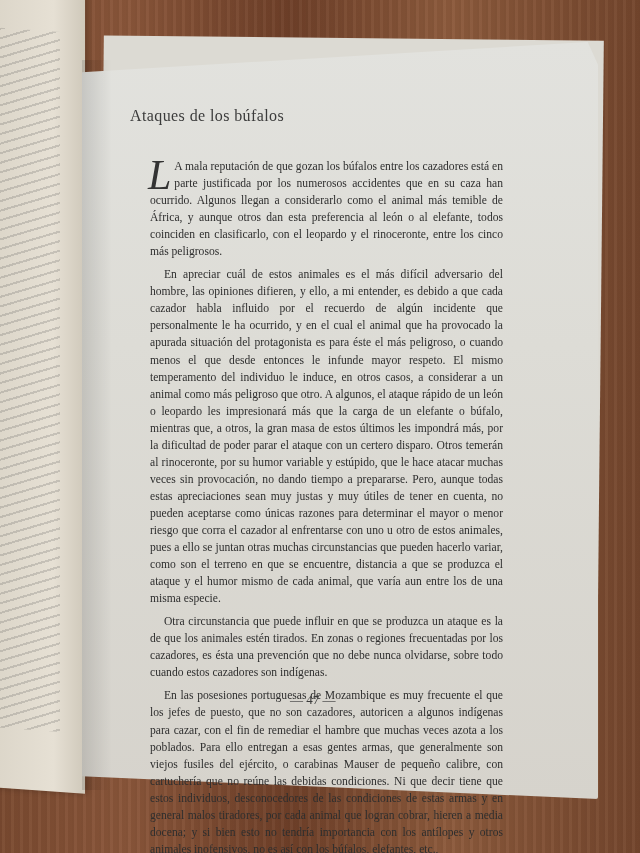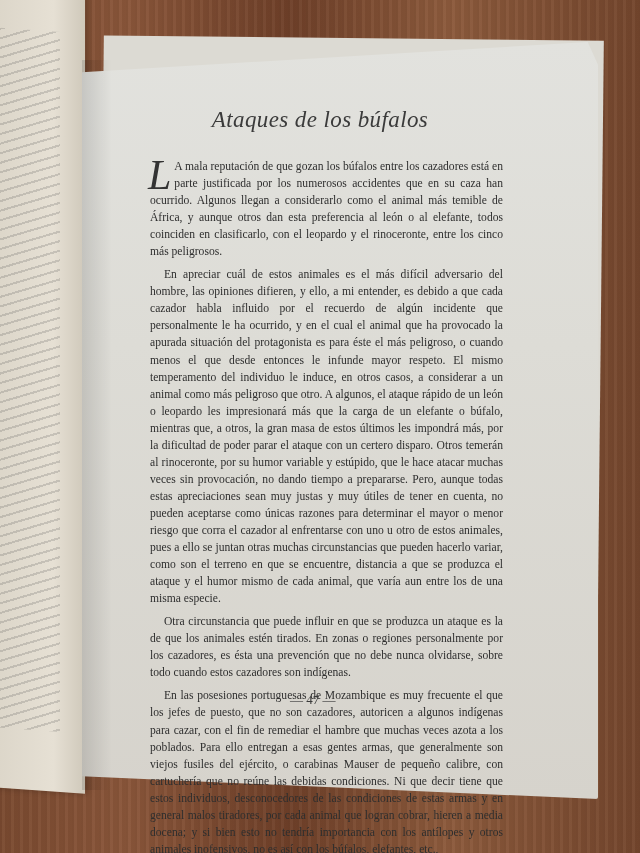--- a/index.html
+++ b/index.html
@@ -14,22 +14,22 @@
   .left-lines{position:absolute;left:20px;top:40px;width:60px;height:700px;
     background:repeating-linear-gradient(160deg,rgba(80,80,80,0.35) 0 2px,transparent 2px 9px);
     opacity:.6;}
   .back-page{position:absolute;left:100px;top:38px;width:500px;height:735px;background:#dcdad3;transform:rotate(0.6deg);}
   .page{position:absolute;left:82px;top:42px;width:516px;height:757px;
     background:linear-gradient(180deg,#e2e2de 0%,#dddcd6 40%,#d6d3cc 100%);
     border-radius:2px;box-shadow:-4px 0 8px rgba(0,0,0,0.15),0 4px 10px rgba(0,0,0,0.25);
     clip-path:polygon(0 4%,98% 0,100% 3%,100% 100%,0 97%);}
   .gutter{position:absolute;left:82px;top:60px;width:30px;height:730px;
     background:linear-gradient(90deg,rgba(0,0,0,0.12),rgba(0,0,0,0));}
-  .title{position:absolute;left:130px;top:107px;width:380px;text-align:center;
-    font-style:italic;font-size:23px;color:#3b3b3b;letter-spacing:.4px;}
+  .title{position:absolute;left:130px;top:107px;width:380px;
+    font-size:16px;color:#3b3b3b;letter-spacing:.4px;}
   .body{position:absolute;left:150px;top:158px;width:353px;color:#2e2e2e;
     font-size:11.6px;line-height:17.05px;text-align:justify;}
   .body p{margin:0 0 6px 0;text-indent:14px;}
   .body p.first{text-indent:0;}
   .dropcap{float:left;font-size:42px;line-height:34px;font-style:italic;margin:0 3px 0 -2px;color:#333;}
   .page-number{position:absolute;left:290px;top:692px;width:80px;text-align:left;font-size:13px;color:#3a3a3a;}
 </style>
 </head>
 <body>
 
@@ -39,17 +39,17 @@
 </div>
 <div class="back-page"></div>
 <div class="page"></div>
 <div class="gutter"></div>
 
 <div class="title">Ataques de los búfalos</div>
 
 <div class="body">
   <p class="first"><span class="dropcap">L</span><span>A mala reputación de que gozan los búfalos entre los cazadores está en parte justificada por los numerosos accidentes que en su caza han ocurrido. Algunos llegan a considerarlo como el animal más temible de África, y aunque otros dan esta preferencia al león o al elefante, todos coinciden en clasificarlo, con el leopardo y el rinoceronte, entre los cinco más peligrosos.</span></p>
   <p>En apreciar cuál de estos animales es el más difícil adversario del hombre, las opiniones difieren, y ello, a mi entender, es debido a que cada cazador habla influido por el recuerdo de algún incidente que personalmente le ha ocurrido, y en el cual el animal que ha provocado la apurada situación del protagonista es para éste el más peligroso, o cuando menos el que desde entonces le infunde mayor respeto. El mismo temperamento del individuo le induce, en otros casos, a considerar a un animal como más peligroso que otro. A algunos, el ataque rápido de un león o leopardo les impresionará más que la carga de un elefante o búfalo, mientras que, a otros, la gran masa de estos últimos les impondrá más, por la dificultad de poder parar el ataque con un certero disparo. Otros temerán al rinoceronte, por su humor variable y estúpido, que le hace atacar muchas veces sin provocación, no dando tiempo a prepararse. Pero, aunque todas estas apreciaciones sean muy justas y muy útiles de tener en cuenta, no pueden aceptarse como únicas razones para determinar el mayor o menor riesgo que corra el cazador al enfrentarse con uno u otro de estos animales, pues a ello se juntan otras muchas circunstancias que pueden hacerlo variar, como son el terreno en que se encuentre, distancia a que se produzca el ataque y el humor mismo de cada animal, que varía aun entre los de una misma especie.</p>
-  <p>Otra circunstancia que puede influir en que se produzca un ataque es la de que los animales estén tirados. En zonas o regiones personalmente por los cazadores, es ésta una prevención que no debe nunca olvidarse, sobre todo cuando estos cazadores son indígenas.</p>
+  <p>Otra circunstancia que puede influir en que se produzca un ataque es la de que los animales estén tirados. En zonas o regiones frecuentadas por los cazadores, es ésta una prevención que no debe nunca olvidarse, sobre todo cuando estos cazadores son indígenas.</p>
   <p>En las posesiones portuguesas de Mozambique es muy frecuente el que los jefes de puesto, que no son cazadores, autoricen a algunos indígenas para cazar, con el fin de remediar el hambre que muchas veces azota a los poblados. Para ello entregan a esas gentes armas, que generalmente son viejos fusiles del ejército, o carabinas Mauser de pequeño calibre, con cartuchería que no reúne las debidas condiciones. Ni que decir tiene que estos individuos, desconocedores de las condiciones de estas armas y en general malos tiradores, por cada animal que logran cobrar, hieren a media docena; y si bien esto no tendría importancia con los antílopes y otros animales inofensivos, no es así con los búfalos, elefantes, etc.,</p>
 </div>
 
 <div class="page-number">— 47 —</div>
 
 </body></html>

